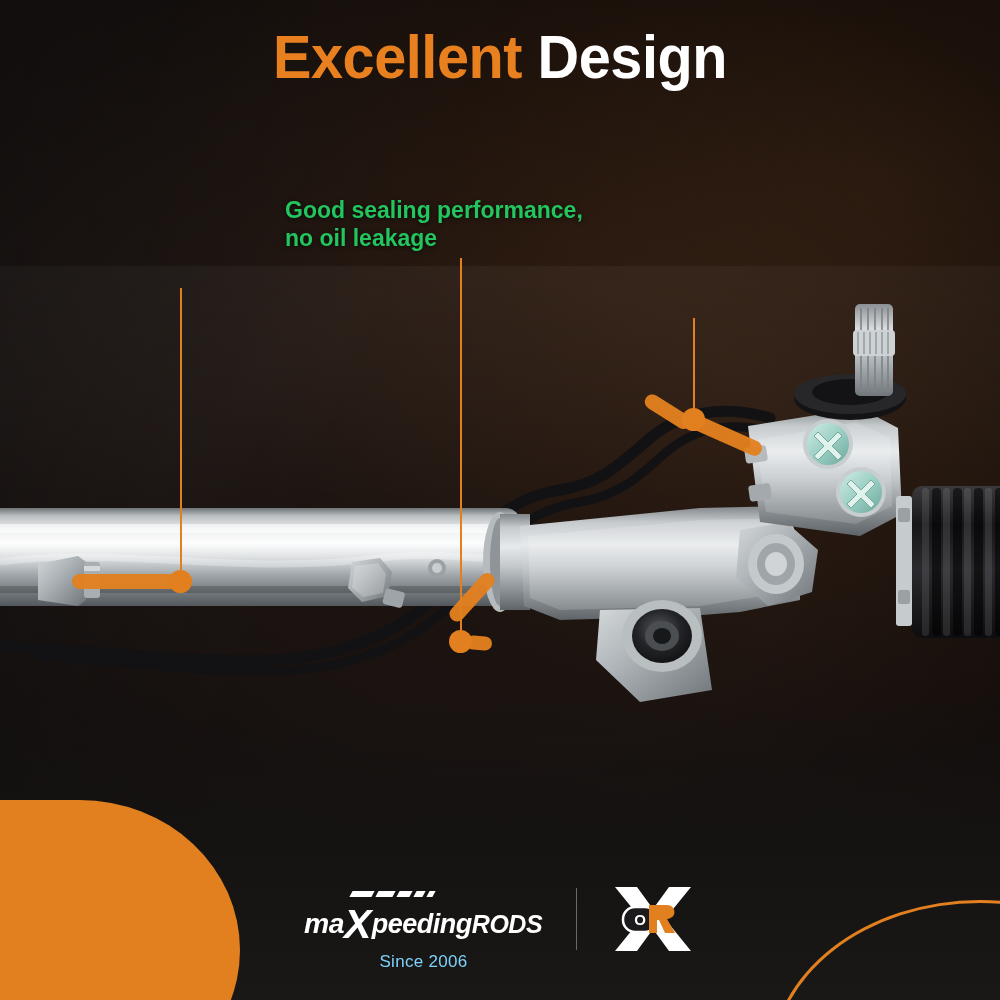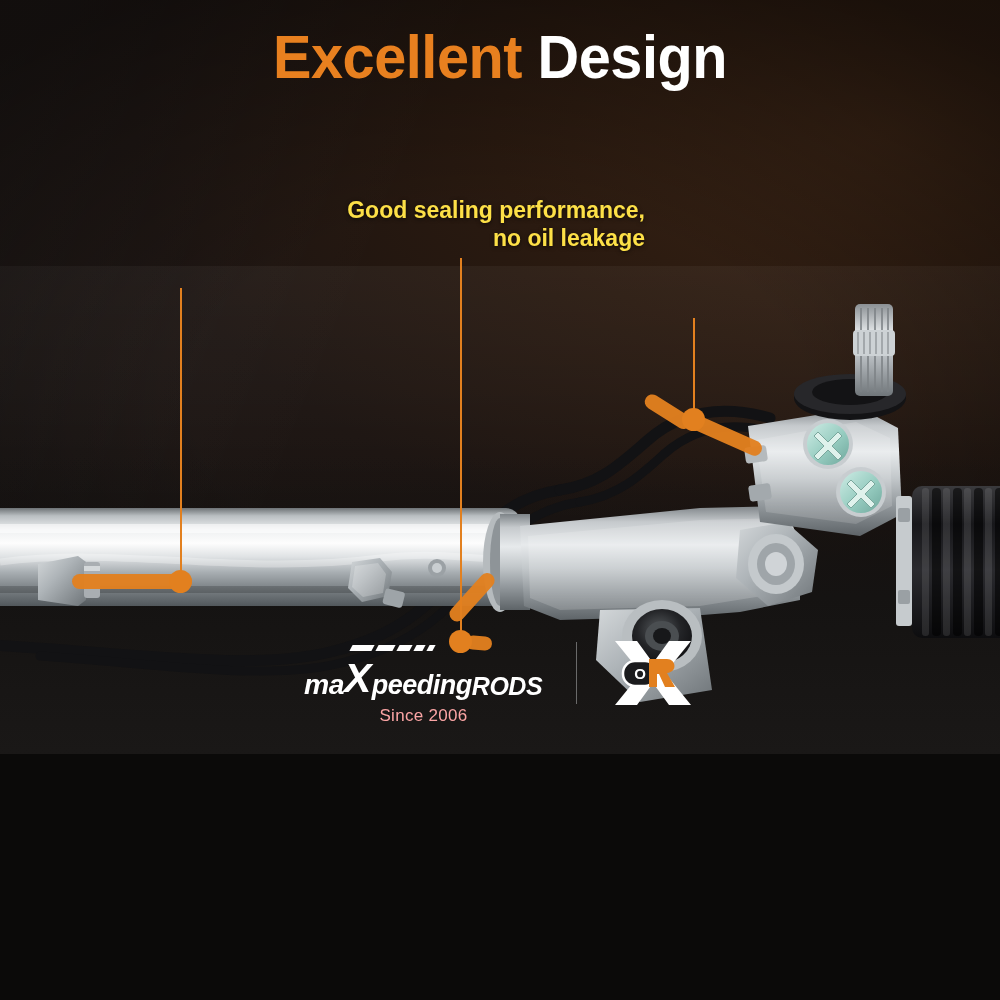--- a/index.html
+++ b/index.html
@@ -5,21 +5,21 @@
   * { margin:0; padding:0; box-sizing:border-box; }
   html,body { background:#0b0a09; }
   body {
     width:1000px; height:1000px;
     font-family:"Liberation Sans", sans-serif;
     overflow:hidden;
   }
 
   #stage {
     position:relative;
-    width:1000px; height:754px;
+    width:1000px; height:1000px;
     overflow:hidden;
     background:#17120f;
   }
 
   
   .bg-base {
     position:absolute; inset:0;
     background:
       radial-gradient(120% 90% at 88% 18%, #3a2415 0%, #2a1a10 32%, #1b1310 62%, #151110 100%),
       linear-gradient(100deg, #131110 0%, #1b1613 45%, #241a12 100%);
@@ -68,26 +68,26 @@
     letter-spacing:-0.5px;
     line-height:1;
     transform:scaleX(0.93);
   }
   .title .t-accent { color:#E8801F; }
   .title .t-plain  { color:#ffffff; }
 
   
   .callout-label {
     position:absolute;
-    color:#fde047;
+    color:#22c55e;
     font-family:"Liberation Sans", sans-serif;
     font-weight:bold;
     font-size:23px;
     line-height:1.22;
-    text-align:right;
+    text-align:left;
     white-space:pre-line;
     text-shadow:0 1px 4px rgba(0,0,0,0.65);
   }
   #label-precision { left:103px;  top:228px; width:160px; }
   #label-sealing   { left:285px;  top:196px; width:360px; }
   #label-longer    { left:598px;  top:270px; width:260px; }
 
   
   .leader {
     position:absolute;
@@ -128,21 +128,21 @@
   
   #product { position:absolute; left:0; top:300px; width:1000px; height:430px; }
 
   
   .footer {
     position:absolute; left:0; right:0; bottom:28px;
     display:flex; align-items:center; justify-content:center; gap:34px;
   }
   .brand-block { display:flex; flex-direction:column; align-items:center; }
   .brand-word {
-    display:flex; align-items:flex-end;
+    display:flex; align-items:center;
     font-family:"Liberation Sans", sans-serif;
     font-weight:bold; font-style:italic;
     color:#ffffff;
     font-size:33px;
     letter-spacing:-0.5px;
     line-height:1;
     position:relative;
     margin-top:39px;
   }
   .bw-ma   { font-size:27px; transform:scaleX(1.05); }
@@ -156,21 +156,21 @@
   .speed-streaks i {
     display:block; background:#ffffff; height:6px;
     transform:skewX(-28deg);
   }
   .speed-streaks i:nth-child(1){ width:22px; }
   .speed-streaks i:nth-child(2){ width:17px; }
   .speed-streaks i:nth-child(3){ width:13px; }
   .speed-streaks i:nth-child(4){ width:9px; }
   .speed-streaks i:nth-child(5){ width:6px; }
   .brand-since {
-    color:#fca5a5; font-size:17px; margin-top:7px;
+    color:#7dd3fc; font-size:17px; margin-top:7px;
     font-family:"Liberation Sans", sans-serif;
     letter-spacing:0.3px;
   }
   .divider {
     width:1px; height:62px; background:#6a6a6a;
   }
   .badge { width:84px; height:72px; }
 </style>
 </head>
 <body>

